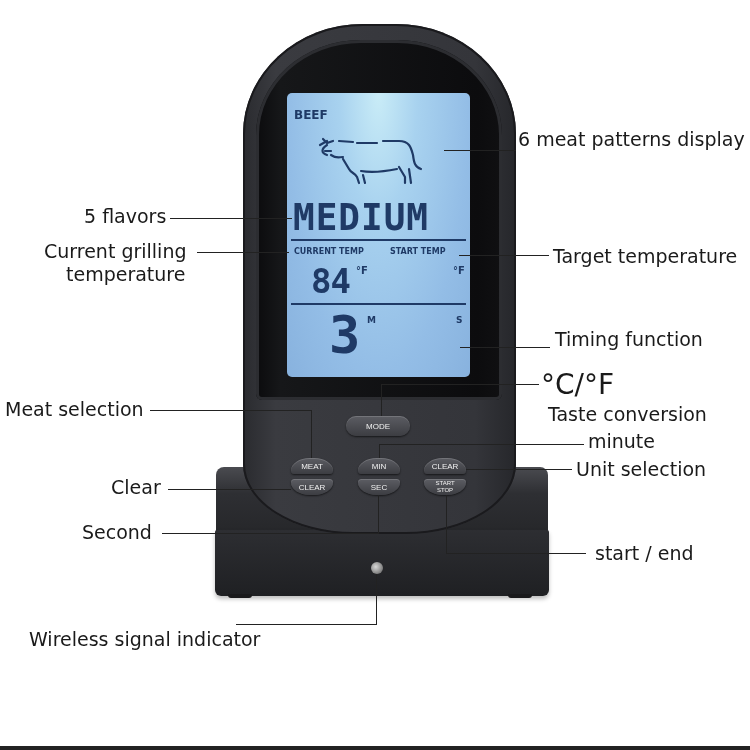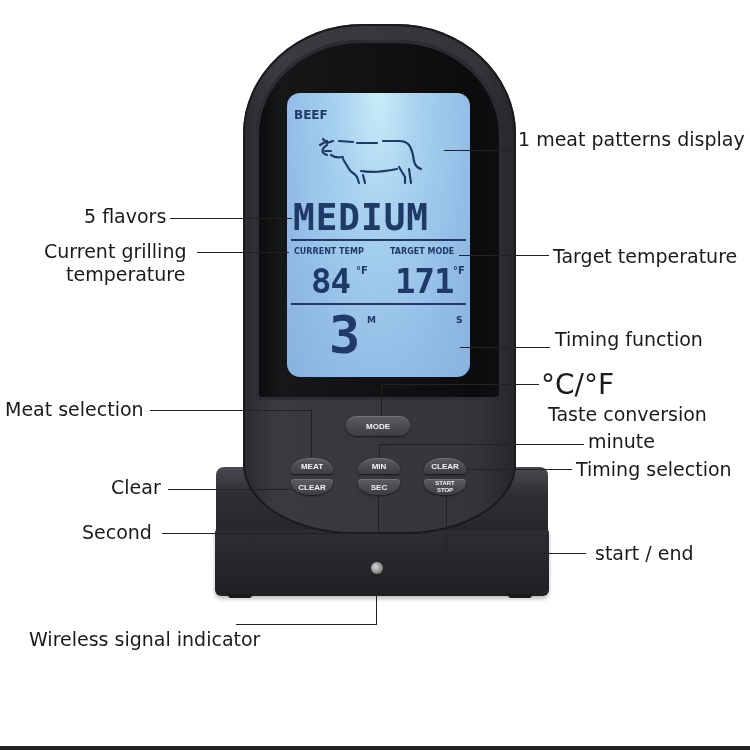--- a/index.html
+++ b/index.html
@@ -6,33 +6,33 @@
   body{width:750px;height:750px;background:#ffffff;position:relative;overflow:hidden;font-family:"DejaVu Sans","Liberation Sans",sans-serif;color:#1a1a1a;}
   .abs{position:absolute;}
   
   .base-top{left:216px;top:467px;width:332px;height:66px;background:linear-gradient(#4a4b50,#2e2f33 40%,#26272a);border-radius:8px 8px 0 0;}
   .base-box{left:215px;top:530px;width:334px;height:66px;background:linear-gradient(#2d2e32,#1f2023);border-radius:2px 2px 6px 6px;box-shadow:0 3px 4px rgba(0,0,0,.25);}
   .foot{top:594px;width:24px;height:4px;background:#1a1a1c;border-radius:0 0 3px 3px;}
   .led{left:371px;top:562px;width:12px;height:12px;border-radius:50%;background:radial-gradient(circle at 40% 40%,#d8d8d8,#8a8a8a 60%,#555);}
   
   .body{left:243px;top:24px;width:273px;height:510px;border-radius:120px 120px 110px 110px/110px 110px 70px 70px;background:linear-gradient(90deg,#2a2b2f,#3a3b40 12%,#34353a 85%,#26272b);box-shadow:inset 0 0 0 2px #1a1a1d;}
   .bezel{left:256px;top:40px;width:246px;height:360px;border-radius:105px 105px 6px 6px/95px 95px 6px 6px;background:linear-gradient(90deg,#0b0b0d,#161719 10%,#0c0c0e 90%,#101012);box-shadow:inset 0 0 0 3px #2c2d31;}
-  .screen{left:287px;top:93px;width:183px;height:284px;border-radius:13px;background:radial-gradient(ellipse at 50% 0%,#c9ecf7 0%,#a8d2ef 30%,#93bde6 70%,#88b2de 100%);overflow:hidden;}
+  .screen{left:287px;top:93px;width:183px;height:284px;border-radius:5px;background:radial-gradient(ellipse at 50% 0%,#c9ecf7 0%,#a8d2ef 30%,#93bde6 70%,#88b2de 100%);overflow:hidden;}
   .lcd{color:#1f3a66;}
   .meat-label{left:7px;top:15px;font-size:12px;font-weight:bold;}
   .cow{left:30px;top:40px;}
   .bar{height:2px;background:#1f3a66;left:4px;right:4px;}
   .flavor{left:6px;top:103px;font-family:"DejaVu Sans Mono",monospace;font-size:36px;font-weight:bold;letter-spacing:1px;transform:scaleY(1.05);}
   .tlabel{font-size:8px;font-weight:bold;top:154px;}
   .temp{font-family:"DejaVu Sans Mono",monospace;font-size:34px;font-weight:bold;top:168px;letter-spacing:-1px;}
   .unit{font-size:10px;font-weight:bold;top:172px;}
   .time{font-family:"DejaVu Sans Mono",monospace;font-size:52px;font-weight:bold;top:212px;letter-spacing:-2px;}
   .tsup{font-size:9px;font-weight:bold;top:222px;}
   
-  .btn{background:linear-gradient(#5c5d63,#3c3d42);color:#f1f1f1;font-size:8px;font-family:"Liberation Sans",sans-serif;font-weight:bold;display:flex;align-items:center;justify-content:center;box-shadow:0 1px 2px rgba(0,0,0,.6),inset 0 1px 0 rgba(255,255,255,.15);text-align:center;line-height:7px;}
+  .btn{background:linear-gradient(#5c5d63,#3c3d42);color:#f1f1f1;font-size:8px;font-family:"Liberation Sans",sans-serif;font-weight:normal;display:flex;align-items:center;justify-content:center;box-shadow:0 1px 2px rgba(0,0,0,.6),inset 0 1px 0 rgba(255,255,255,.15);text-align:center;line-height:7px;}
   .btn.mode{left:346px;top:416px;width:64px;height:20px;border-radius:10px;}
   .btn.top{width:42px;height:16px;border-radius:21px 21px 4px 4px/14px 14px 4px 4px;}
   .btn.bot{width:42px;height:16px;border-radius:4px 4px 21px 21px/4px 4px 14px 14px;}
   .btn.ss{font-size:6px;}
   
   .ln{background:#222;}
   .lbl{font-family:"DejaVu Sans","Liberation Sans",sans-serif;font-size:19px;color:#1a1a1a;white-space:nowrap;line-height:22px;}
   .bottom-bar{left:0;top:746px;width:750px;height:4px;background:#222;}
 </style>
 </head>
@@ -51,24 +51,23 @@
   <div class="abs meat-label">BEEF</div>
   <svg class="abs cow" width="115" height="52" viewBox="0 0 115 52" fill="none" stroke="#1f3a66" stroke-width="2.2" stroke-linecap="round">
     <path d="M3 12 L10 8 M6 6 L10 10 L16 8 M10 12 C4 16 4 20 10 22 M8 18 L14 18 M14 22 C20 26 22 24 26 24"></path>
     <path d="M22 8 L36 9 M40 10 L60 10 M66 8 L82 8 C92 8 94 14 96 22 C97 30 98 34 104 36"></path>
     <path d="M26 26 L32 36 C34 40 38 40 40 44 L42 50 M46 42 L48 50"></path>
     <path d="M44 38 C56 40 70 38 80 36 M82 34 L88 44 L88 50 M92 36 L94 50"></path>
   </svg>
   <div class="abs flavor">MEDIUM</div>
   <div class="abs bar" style="top:146px"></div>
   <div class="abs tlabel" style="left:7px">CURRENT TEMP</div>
-  <div class="abs tlabel" style="left:103px">TARGET MODE</div>
+  <div class="abs tlabel" style="left:103px">START TEMP</div>
   <div class="abs temp" style="left:24px">84</div>
   <div class="abs unit" style="left:69px">°F</div>
-  <div class="abs temp" style="left:108px">171</div>
   <div class="abs unit" style="left:166px">°F</div>
   <div class="abs bar" style="top:210px"></div>
   <div class="abs time" style="left:42px">3</div>
   <div class="abs tsup" style="left:80px">M</div>
   <div class="abs tsup" style="left:169px">S</div>
 </div>
 
 <div class="abs btn mode">MODE</div>
 <div class="abs btn top" style="left:291px;top:458px">MEAT</div>
 <div class="abs btn bot" style="left:291px;top:479px">CLEAR</div>
@@ -93,29 +92,29 @@
 <div class="abs ln" style="left:379px;top:444px;width:205px;height:1px"></div>
 <div class="abs ln" style="left:466px;top:469px;width:106px;height:1px"></div>
 <div class="abs ln" style="left:168px;top:489px;width:123px;height:1px"></div>
 <div class="abs ln" style="left:378px;top:495px;width:1px;height:38px"></div>
 <div class="abs ln" style="left:162px;top:533px;width:217px;height:1px"></div>
 <div class="abs ln" style="left:446px;top:495px;width:1px;height:58px"></div>
 <div class="abs ln" style="left:446px;top:553px;width:140px;height:1px"></div>
 <div class="abs ln" style="left:376px;top:574px;width:1px;height:50px"></div>
 <div class="abs ln" style="left:236px;top:624px;width:141px;height:1px"></div>
 
-<div class="abs lbl" style="left:518px;top:128px">1 meat patterns display</div>
+<div class="abs lbl" style="left:518px;top:128px">6 meat patterns display</div>
 <div class="abs lbl" style="left:84px;top:205px">5 flavors</div>
 <div class="abs lbl" style="left:44px;top:240px">Current grilling</div>
 <div class="abs lbl" style="left:66px;top:263px">temperature</div>
 <div class="abs lbl" style="left:553px;top:245px">Target temperature</div>
 <div class="abs lbl" style="left:555px;top:328px">Timing function</div>
 <div class="abs lbl" style="left:541px;top:374px;font-size:28px">°C/°F</div>
 <div class="abs lbl" style="left:548px;top:403px">Taste conversion</div>
 <div class="abs lbl" style="left:5px;top:398px">Meat selection</div>
 <div class="abs lbl" style="left:588px;top:430px">minute</div>
-<div class="abs lbl" style="left:576px;top:458px">Timing selection</div>
+<div class="abs lbl" style="left:576px;top:458px">Unit selection</div>
 <div class="abs lbl" style="left:111px;top:476px">Clear</div>
 <div class="abs lbl" style="left:82px;top:521px">Second</div>
 <div class="abs lbl" style="left:595px;top:542px">start / end</div>
 <div class="abs lbl" style="left:29px;top:628px">Wireless signal indicator</div>
 
 <div class="abs bottom-bar"></div>
 
 </body></html>

